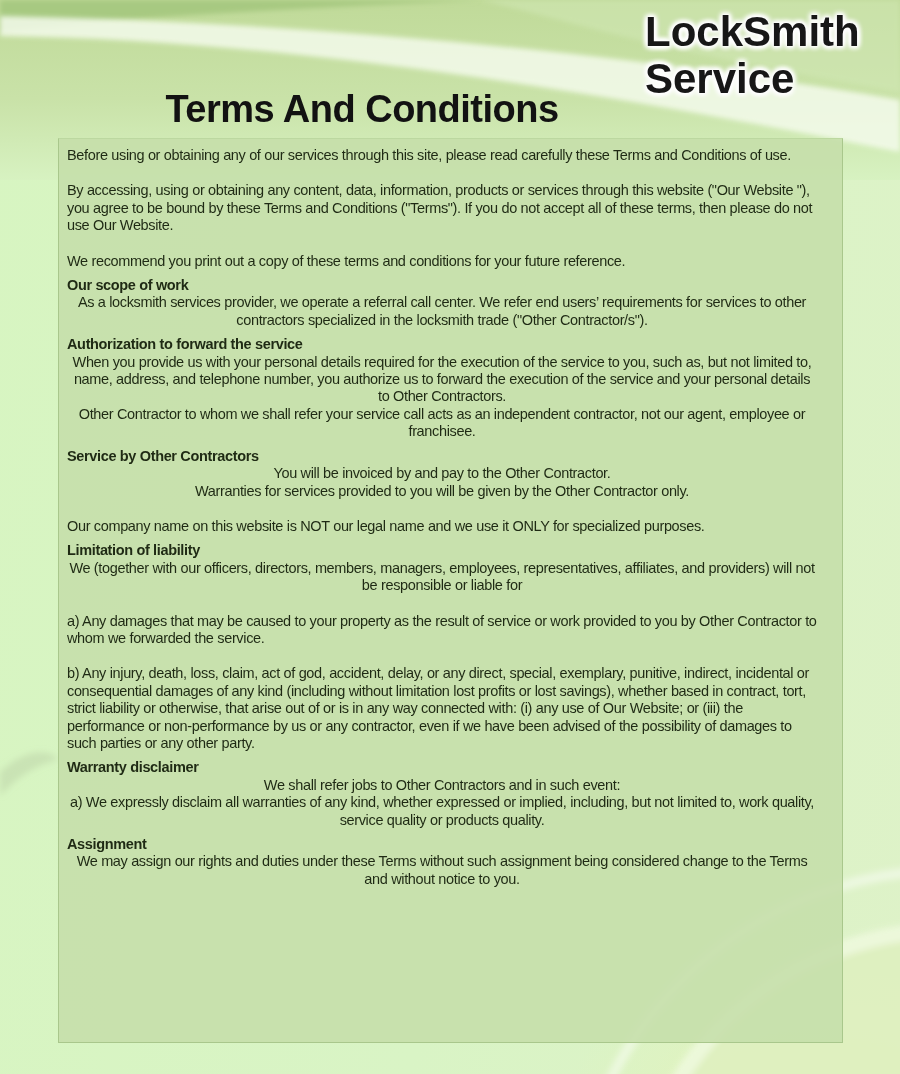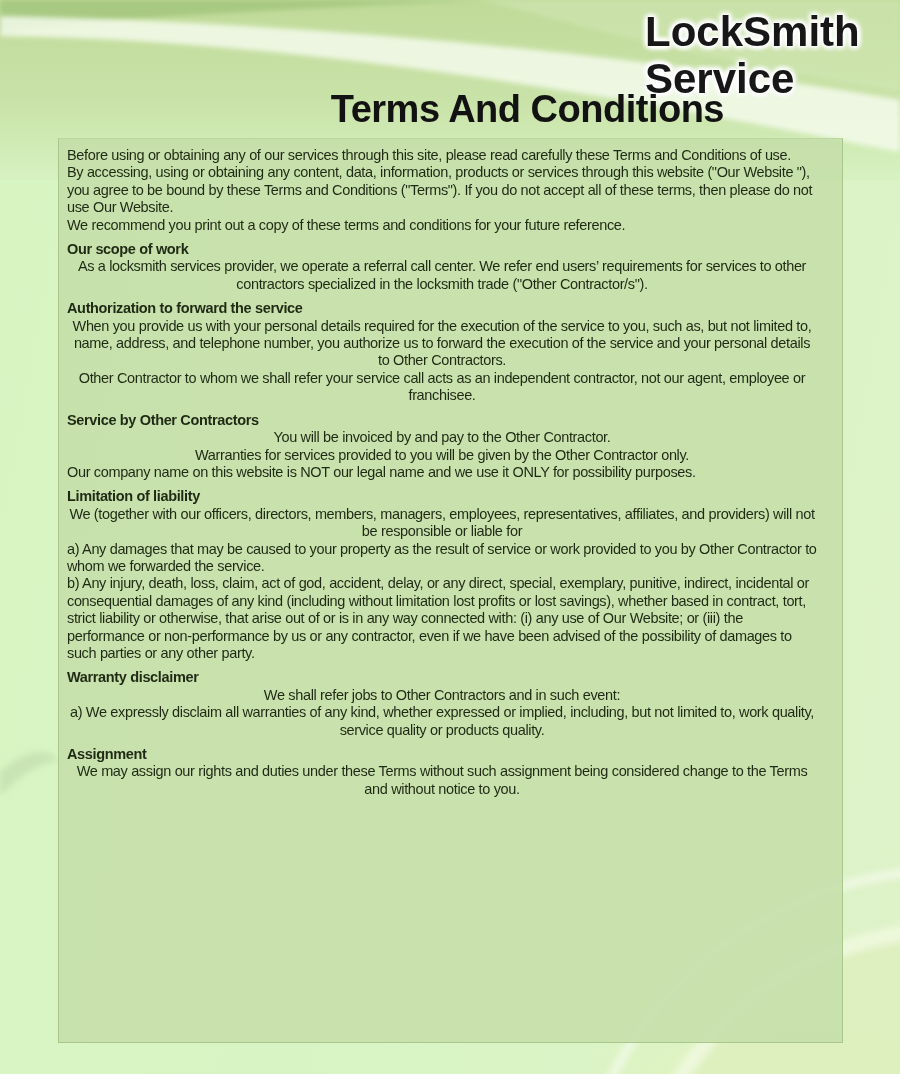--- a/index.html
+++ b/index.html
@@ -23,21 +23,21 @@
     font-weight:bold;font-size:42px;line-height:1.12;
     color:#171717;letter-spacing:0px;
     text-shadow:
       0 0 2px #ffffff,0 0 4px #ffffff,0 0 7px #ffffff,
       2px 2px 5px #ffffff,-2px 2px 5px #ffffff,
       2px -2px 5px #ffffff,-2px -2px 5px #ffffff;
   }
   
   .title{
     position:absolute;top:88px;left:0;width:724px;margin:0;
-    text-align:right;
+    text-align:center;
     font-weight:bold;font-size:38px;letter-spacing:-0.5px;
     color:#121212;
   }
   
   .terms-box{
     position:absolute;left:58px;top:138px;
     width:785px;height:905px;
     box-sizing:border-box;
     background:rgba(197,222,170,0.88);
     border:1px solid #a9c78c;
@@ -45,21 +45,21 @@
     padding:8px 25px 8px 8px;
     overflow:hidden;
   }
   .terms-content{
     color:#1f2a14;
     font-size:14.5px;
     letter-spacing:-0.35px;
     line-height:17.4px;
   }
   .blk{margin:0;}
-  .blk.p{margin-top:0;}
+  .blk.p{margin-top:18px;}
   .blk.h{margin-top:7px;font-weight:bold;}
   .blk.l{margin-top:0;text-align:center;}
   .blk:first-child{margin-top:0;}
 </style>
 </head>
 <body>
 
 <div class="page">
 
   <svg class="bg-layer" width="900" height="180" viewBox="0 0 900 180">
@@ -111,21 +111,21 @@
         <div class="blk p">By accessing, using or obtaining any content, data, information, products or services through this website ("Our Website "), you agree to be bound by these Terms and Conditions ("Terms"). If you do not accept all of these terms, then please do not use Our Website.</div>
         <div class="blk p">We recommend you print out a copy of these terms and conditions for your future reference.</div>
         <div class="blk h">Our scope of work</div>
         <div class="blk l">As a locksmith services provider, we operate a referral call center. We refer end users’ requirements for services to other contractors specialized in the locksmith trade ("Other Contractor/s").</div>
         <div class="blk h">Authorization to forward the service</div>
         <div class="blk l">When you provide us with your personal details required for the execution of the service to you, such as, but not limited to, name, address, and telephone number, you authorize us to forward the execution of the service and your personal details to Other Contractors.</div>
         <div class="blk l">Other Contractor to whom we shall refer your service call acts as an independent contractor, not our agent, employee or franchisee.</div>
         <div class="blk h">Service by Other Contractors</div>
         <div class="blk l">You will be invoiced by and pay to the Other Contractor.</div>
         <div class="blk l">Warranties for services provided to you will be given by the Other Contractor only.</div>
-        <div class="blk p">Our company name on this website is NOT our legal name and we use it ONLY for possibility purposes.</div>
+        <div class="blk p">Our company name on this website is NOT our legal name and we use it ONLY for specialized purposes.</div>
         <div class="blk h">Limitation of liability</div>
         <div class="blk l">We (together with our officers, directors, members, managers, employees, representatives, affiliates, and providers) will not be responsible or liable for</div>
         <div class="blk p">a) Any damages that may be caused to your property as the result of service or work provided to you by Other Contractor to whom we forwarded the service.</div>
         <div class="blk p">b) Any injury, death, loss, claim, act of god, accident, delay, or any direct, special, exemplary, punitive, indirect, incidental or consequential damages of any kind (including without limitation lost profits or lost savings), whether based in contract, tort, strict liability or otherwise, that arise out of or is in any way connected with: (i) any use of Our Website; or (iii) the performance or non-performance by us or any contractor, even if we have been advised of the possibility of damages to such parties or any other party.</div>
         <div class="blk h">Warranty disclaimer</div>
         <div class="blk l">We shall refer jobs to Other Contractors and in such event:</div>
         <div class="blk l">a) We expressly disclaim all warranties of any kind, whether expressed or implied, including, but not limited to, work quality, service quality or products quality.</div>
         <div class="blk h">Assignment</div>
         <div class="blk l">We may assign our rights and duties under these Terms without such assignment being considered change to the Terms and without notice to you.</div>
       </div>

